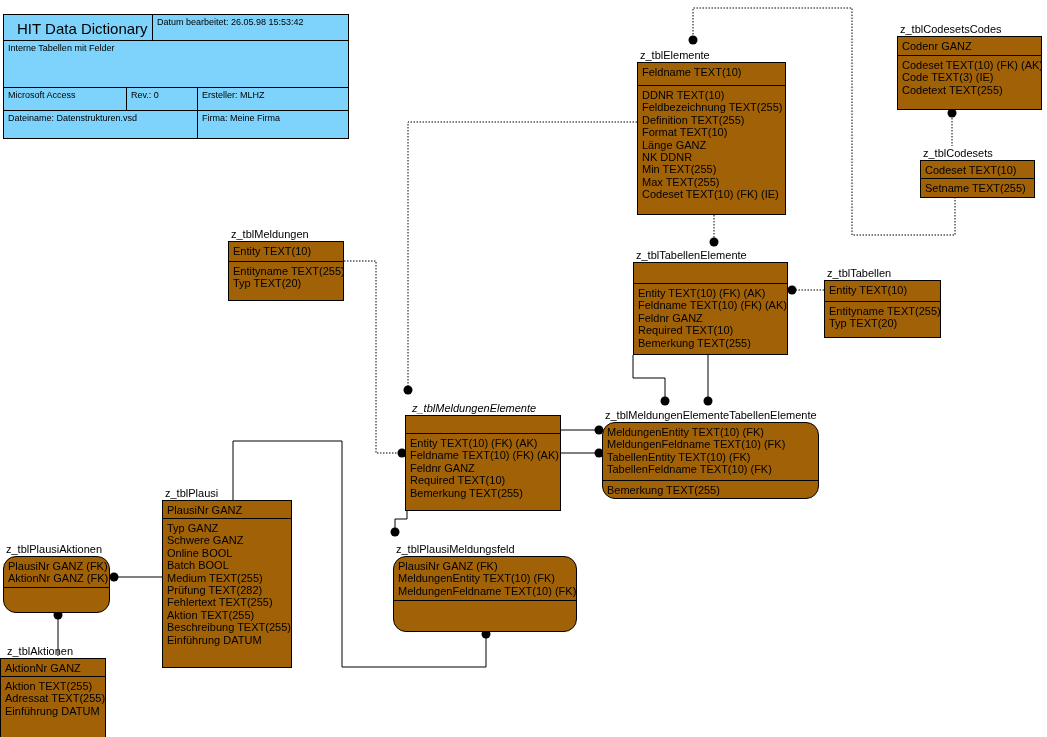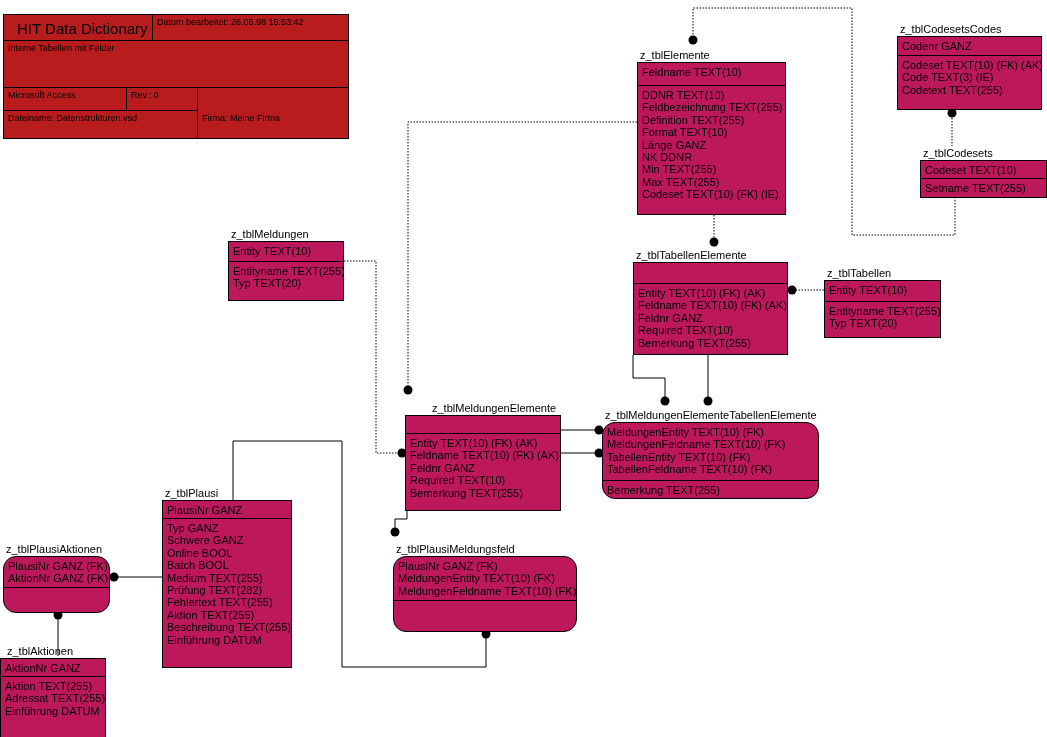--- a/index.html
+++ b/index.html
@@ -4,30 +4,30 @@
 <style>
   html,body{margin:0;padding:0;}
   body{
     width:1047px;height:737px;background:#fff;position:relative;overflow:hidden;
     font-family:"Liberation Sans",sans-serif;color:#000;
   }
   #diagram{position:absolute;left:0;top:0;width:1047px;height:737px;}
   #connector-layer{position:absolute;left:0;top:0;z-index:1;pointer-events:none;}
 
   
-  .entity{position:absolute;background:#be185d;border:1px solid #000;box-sizing:border-box;z-index:2;}
+  .entity{position:absolute;background:#a16207;border:1px solid #000;box-sizing:border-box;z-index:2;}
   .entity.rounded{border-radius:13px;}
   .compartment{box-sizing:border-box;overflow:hidden;}
   .compartment.head{border-bottom:1px solid #000;padding-top:3px;}
   .compartment.body{padding-top:3px;}
   .attr{font-size:11px;line-height:12.4px;padding:0 2px 0 4px;white-space:nowrap;}
   .entity-label{position:absolute;font-size:11px;line-height:12px;white-space:nowrap;z-index:2;}
 
   
-  .tb{position:absolute;left:3px;top:14px;width:344px;height:123px;border:1px solid #000;background:#b91c1c;z-index:2;}
+  .tb{position:absolute;left:3px;top:14px;width:344px;height:123px;border:1px solid #000;background:#7dd3fc;z-index:2;}
   .tb-cell{position:absolute;box-sizing:border-box;font-size:9px;line-height:11px;padding:2px 2px 0 4px;white-space:nowrap;overflow:hidden;}
   .tb-title{font-size:15px;line-height:17px;padding:5px 0 0 13px;}
   .br{border-right:1px solid #000;}
   .bb{border-bottom:1px solid #000;}
 </style>
 </head>
 <body>
 
 <div id="diagram">
 
@@ -61,20 +61,21 @@
       <polyline points="58,656 58,619" fill="none" stroke="#000000" stroke-width="1"></polyline>
       <circle cx="58" cy="615" r="4.5" fill="#000000"></circle>
     </svg>
 
   <div class="tb">
     <div class="tb-cell tb-title br bb" style="left:0;top:0;width:149px;height:26px;">HIT Data Dictionary</div>
     <div class="tb-cell bb" style="left:149px;top:0;width:195px;height:26px;">Datum bearbeitet: 26.05.98 15:53:42</div>
     <div class="tb-cell bb" style="left:0;top:26px;width:344px;height:47px;">Interne Tabellen mit Felder</div>
     <div class="tb-cell br bb" style="left:0;top:73px;width:123px;height:23px;">Microsoft Access</div>
     <div class="tb-cell br bb" style="left:123px;top:73px;width:71px;height:23px;">Rev.: 0</div>
+    <div class="tb-cell bb" style="left:194px;top:73px;width:150px;height:23px;">Ersteller: MLHZ</div>
     <div class="tb-cell br" style="left:0;top:96px;width:194px;height:27px;">Dateiname: Datenstrukturen.vsd</div>
     <div class="tb-cell" style="left:194px;top:96px;width:150px;height:27px;">Firma: Meine Firma</div>
   </div>
 
 <div class="entity-label" style="left: 640px; top: 49px;">z_tblElemente</div>
     <div class="entity" style="left: 637px; top: 62px; width: 149px; height: 153px;">
       <div class="compartment head" style="height: 23px;">
         <div class="attr">Feldname TEXT(10)</div>
       </div>
       <div class="compartment body">
@@ -94,21 +95,21 @@
       <div class="compartment head" style="height: 19px;">
         <div class="attr">Codenr GANZ</div>
       </div>
       <div class="compartment body">
         <div class="attr">Codeset TEXT(10) (FK) (AK)</div>
         <div class="attr">Code TEXT(3) (IE)</div>
         <div class="attr">Codetext TEXT(255)</div>
       </div>
     </div>
     <div class="entity-label" style="left: 923px; top: 147px;">z_tblCodesets</div>
-    <div class="entity" style="left: 920px; top: 160px; width: 127px; height: 38px;">
+    <div class="entity" style="left: 920px; top: 160px; width: 115px; height: 38px;">
       <div class="compartment head" style="height: 18px;">
         <div class="attr">Codeset TEXT(10)</div>
       </div>
       <div class="compartment body">
         <div class="attr">Setname TEXT(255)</div>
       </div>
     </div>
     <div class="entity-label" style="left: 231px; top: 228px;">z_tblMeldungen</div>
     <div class="entity" style="left: 228px; top: 241px; width: 116px; height: 60px;">
       <div class="compartment head" style="height: 20px;">
@@ -133,21 +134,21 @@
     <div class="entity-label" style="left: 827px; top: 267px;">z_tblTabellen</div>
     <div class="entity" style="left: 824px; top: 280px; width: 117px; height: 58px;">
       <div class="compartment head" style="height: 21px;">
         <div class="attr">Entity TEXT(10)</div>
       </div>
       <div class="compartment body">
         <div class="attr">Entityname TEXT(255)</div>
         <div class="attr">Typ TEXT(20)</div>
       </div>
     </div>
-    <div class="entity-label" style="left: 432px; top: 402px;">z_tblMeldungenElemente</div>
+    <div class="entity-label" style="left: 412px; top: 402px; font-style: italic;">z_tblMeldungenElemente</div>
     <div class="entity" style="left: 405px; top: 415px; width: 156px; height: 96px;">
       <div class="compartment head" style="height: 18px;"></div>
       <div class="compartment body">
         <div class="attr">Entity TEXT(10) (FK) (AK)</div>
         <div class="attr">Feldname TEXT(10) (FK) (AK)</div>
         <div class="attr">Feldnr GANZ</div>
         <div class="attr">Required TEXT(10)</div>
         <div class="attr">Bemerkung TEXT(255)</div>
       </div>
     </div>

